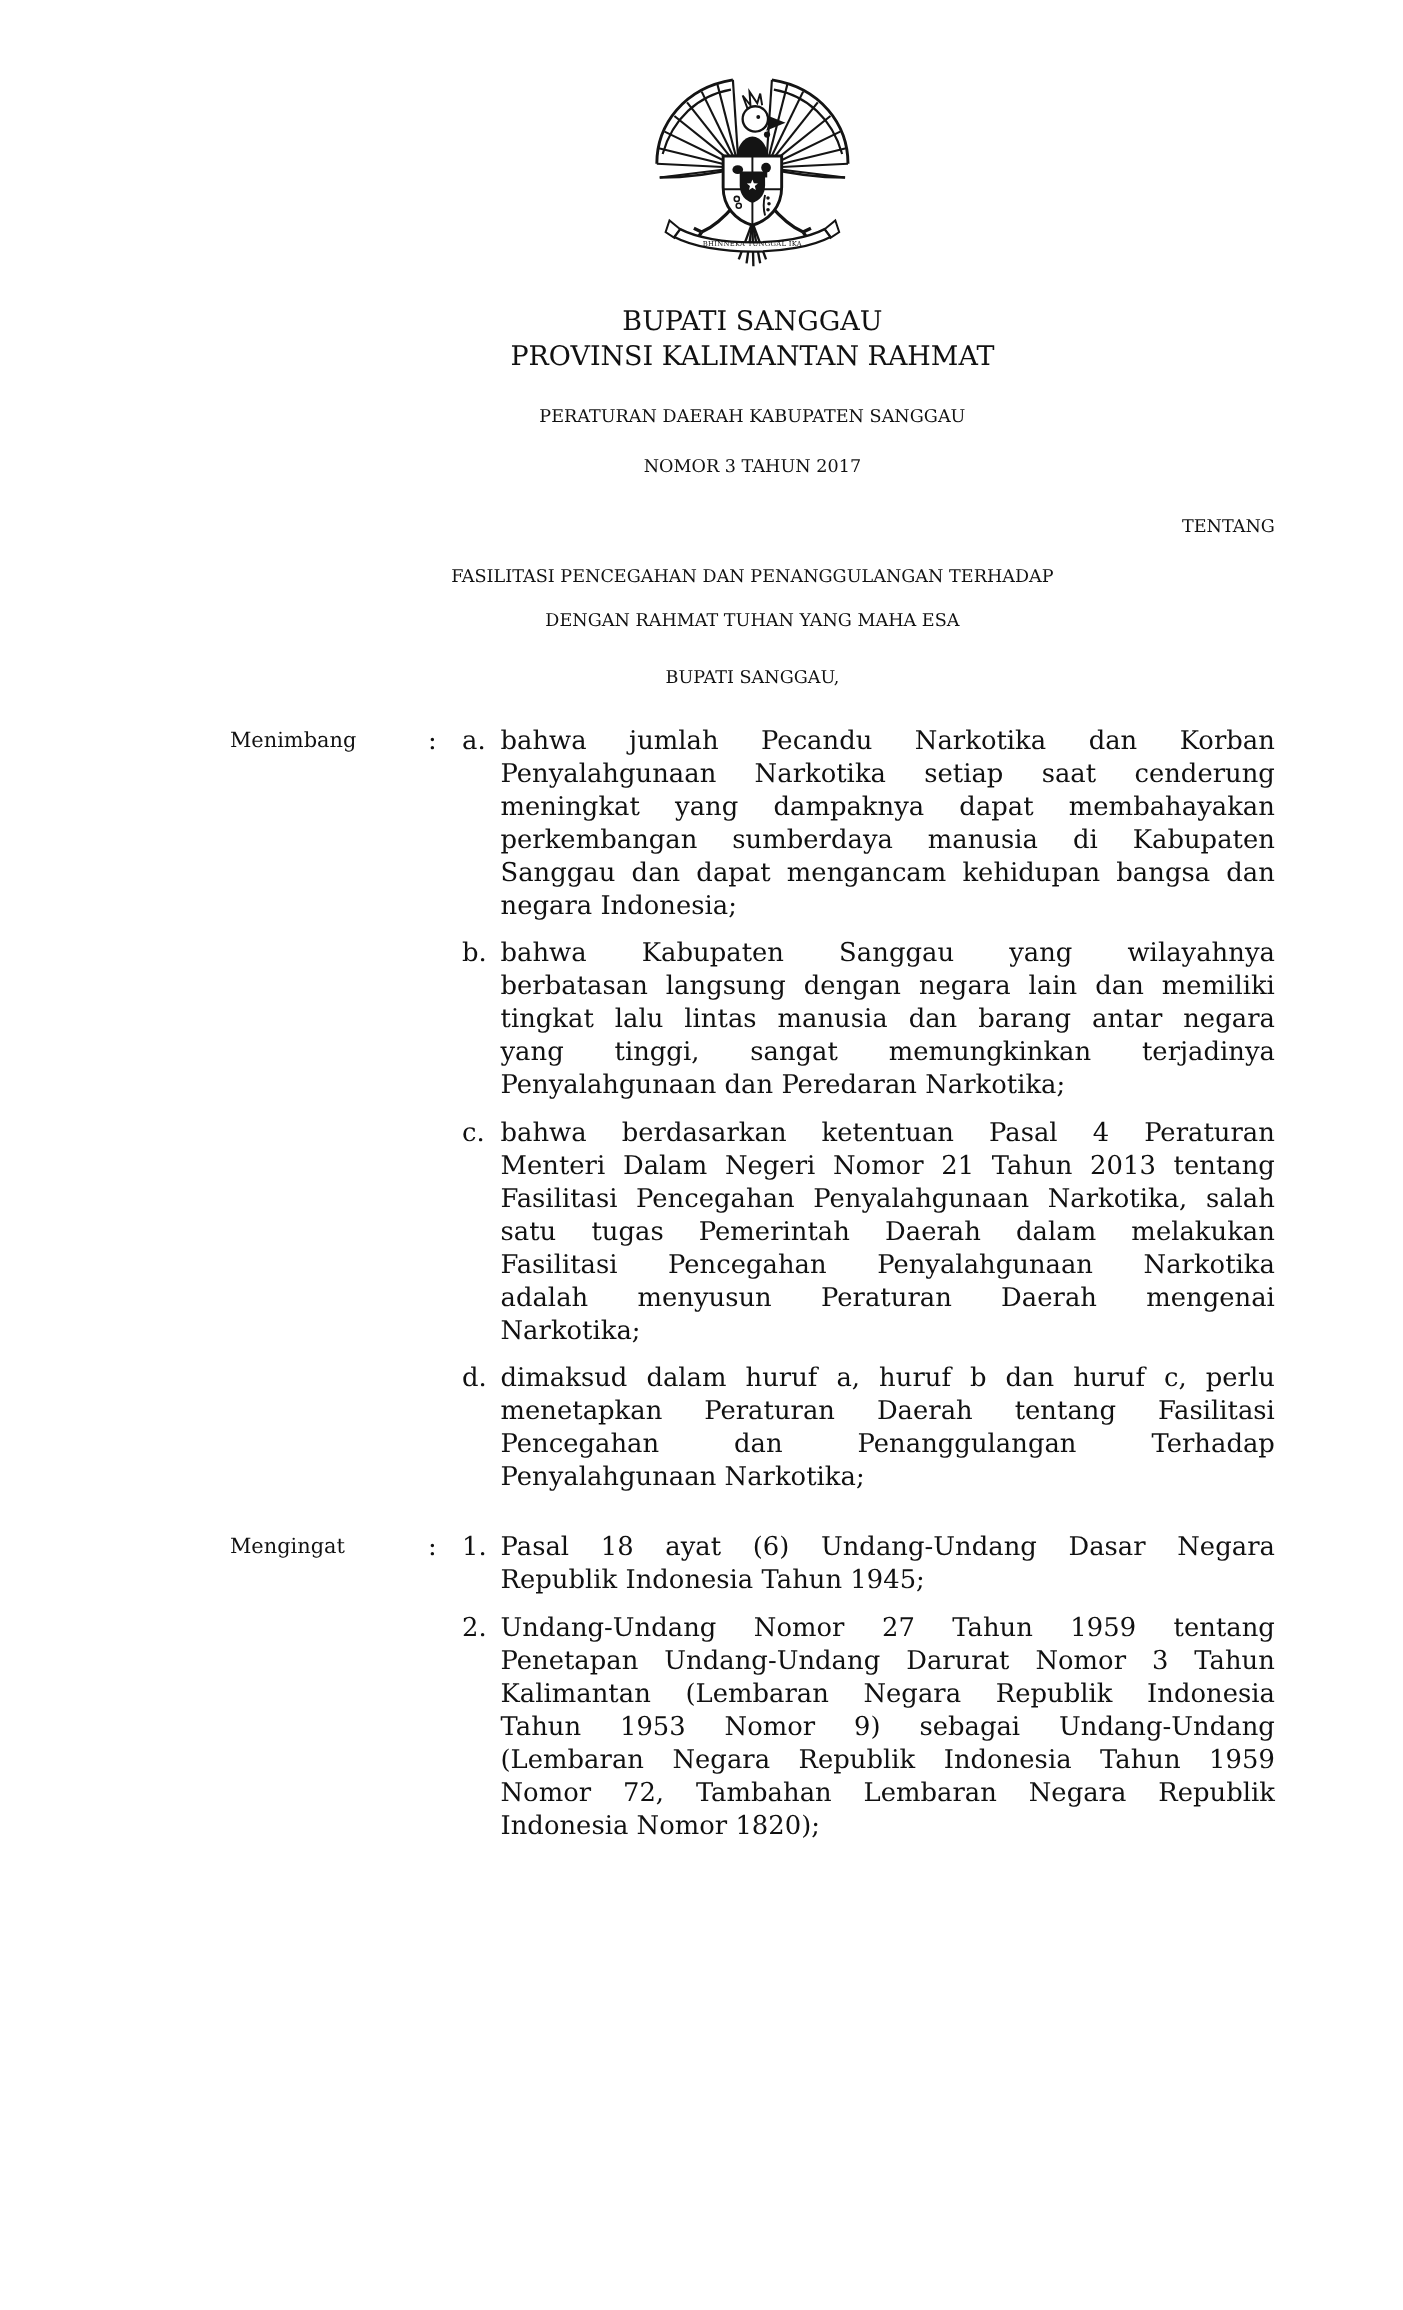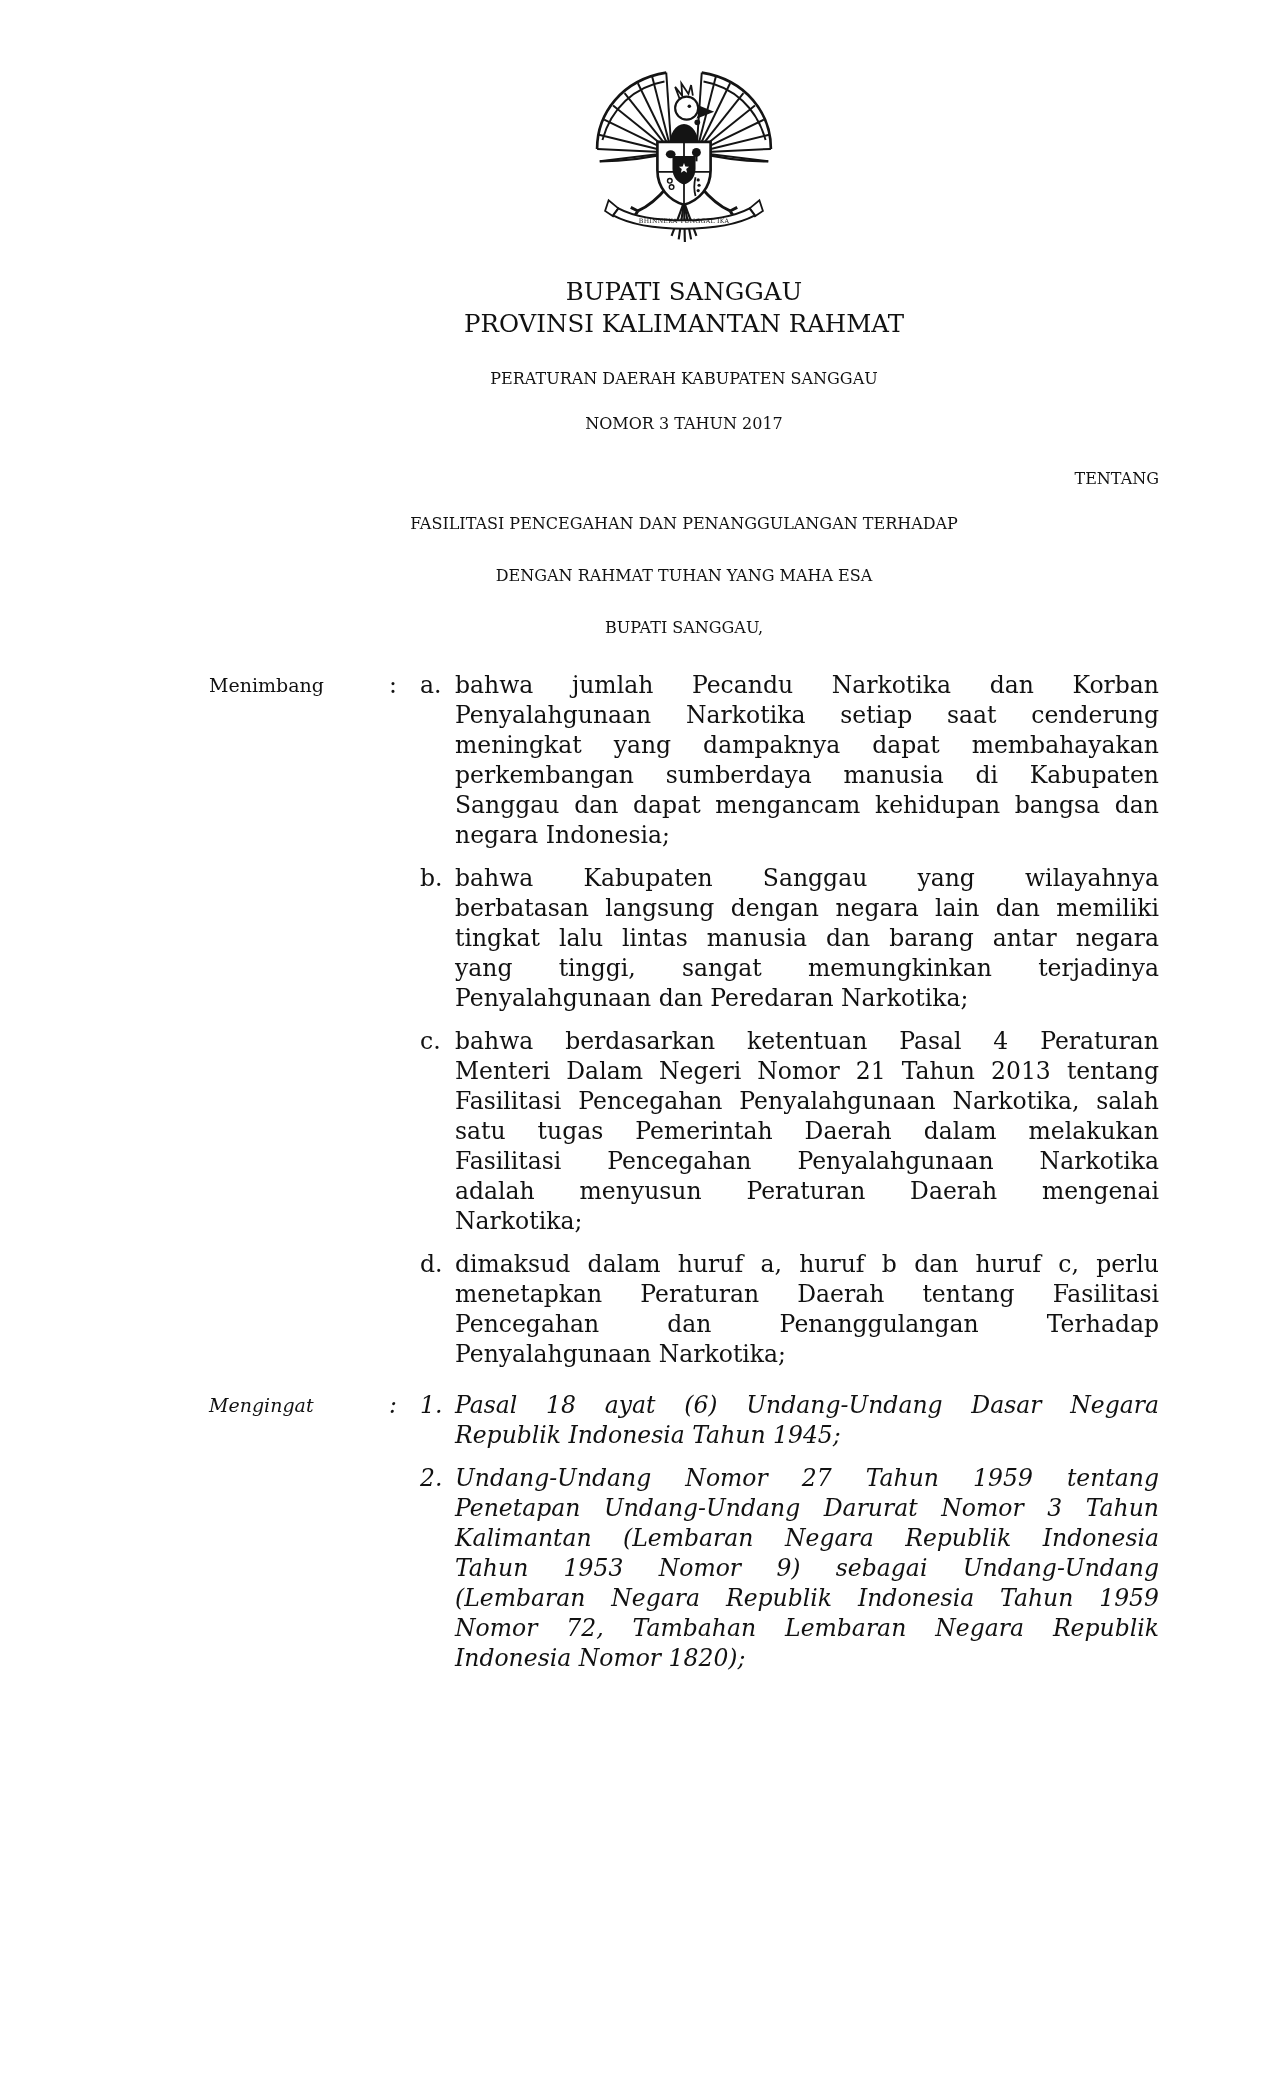--- a/index.html
+++ b/index.html
@@ -14,25 +14,25 @@
   .content{padding-left:173px;width:950px;}
   .emblem-wrap{margin:62px auto 26px;width:178px;height:188px;}
   .emblem-wrap svg{display:block;width:178px;height:188px;}
   .center{text-align:center;}
   .letterhead{font-size:24.5px;line-height:32px;}
   .h-line{font-size:16px;line-height:30px;}
   .h-peraturan{margin-top:24px;}
   .h-nomor{margin-top:15px;}
   .h-tentang{margin-top:25px;text-align:right;}
   .h-subject{margin-top:14px;line-height:31px;}
-  .h-invocation{margin-top:22px;text-align:center;}
+  .h-invocation{margin-top:10px;text-align:center;}
   .h-official{margin-top:22px;}
   .section{display:flex;align-items:flex-start;font-size:23.5px;line-height:30px;}
   .sec-menimbang{margin-top:27px;}
-  .sec-mengingat{margin-top:8px;font-style:italic;}
+  .sec-mengingat{margin-top:21px;}
   .sec-label{width:177px;flex:0 0 177px;font-size:19px;}
   .sec-colon{width:31px;flex:0 0 31px;text-align:left;padding-left:3px;}
   .sec-items{flex:1 1 auto;min-width:0;}
   .item{display:flex;align-items:flex-start;margin-bottom:13px;}
   .item-marker{width:35px;flex:0 0 35px;}
   .item-text{flex:1 1 auto;min-width:0;}
   .jline{text-align:justify;text-align-last:justify;text-justify:inter-word;}
   .jline.last{text-align-last:left;}
 </style>
 </head>

